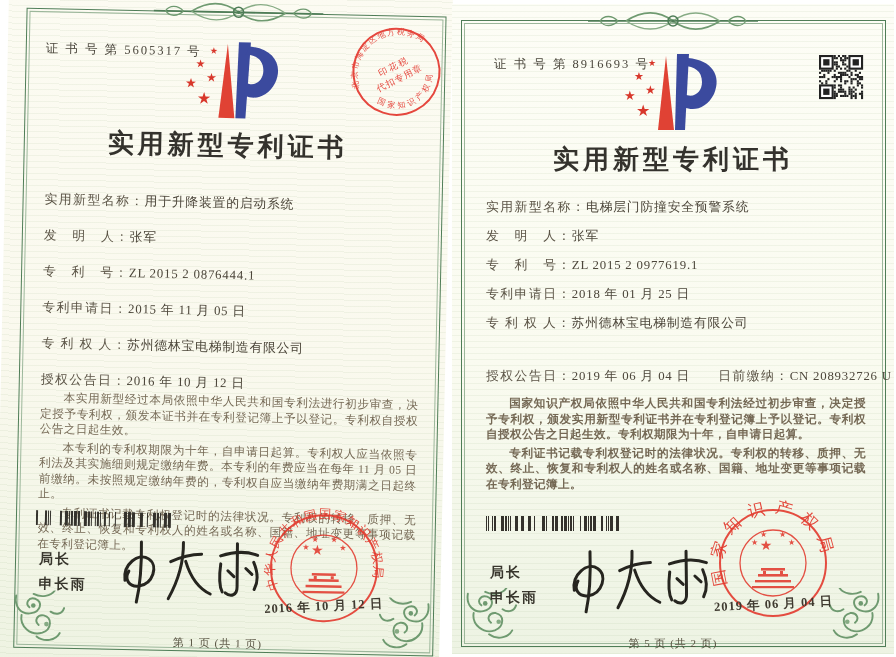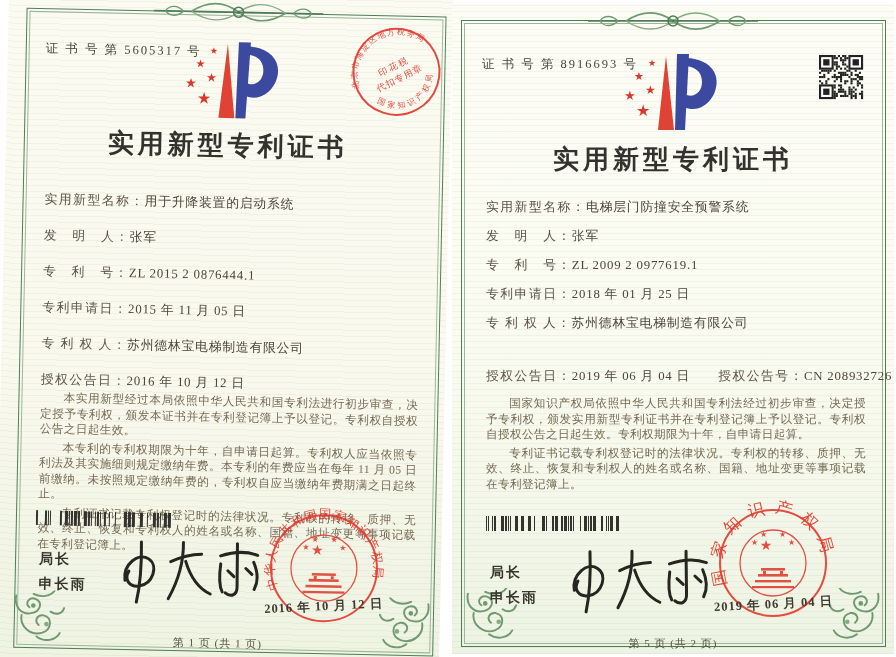--- a/index.html
+++ b/index.html
@@ -229,21 +229,21 @@
     <svg class="ornament" style="left:136px;top:2px;" viewBox="0 0 170 30">
         <use href="#topornament"></use>
       </svg>
     <svg class="corner" style="left:12px;top:584px;" viewBox="0 0 56 56">
         <use href="#flourish" transform="translate(0,56) scale(1,-1)"></use>
       </svg>
     <svg class="corner" style="left:376px;top:584px;" viewBox="0 0 56 56">
         <use href="#flourish" transform="translate(56,56) scale(-1,-1)"></use>
       </svg>
 
-    <div class="cert-no" style="left:30px;top:52px;">证 书 号 第 8916693 号</div>
+    <div class="cert-no" style="left:42px;top:52px;">证 书 号 第 8916693 号</div>
 
     <svg class="logo" style="left:162px;top:46px;" width="110" height="86" viewBox="0 0 110 86">
         <use href="#sipologo"></use>
       </svg>
 
     <svg class="qr" style="left:366px;top:50px;" width="46" height="46">
         <rect x="15.7" y="1.0" width="2.1" height="2.1" fill="#222"></rect>
         <rect x="19.9" y="1.0" width="2.1" height="2.1" fill="#222"></rect>
         <rect x="24.1" y="1.0" width="2.1" height="2.1" fill="#222"></rect>
         <rect x="26.2" y="1.0" width="2.1" height="2.1" fill="#222"></rect>
@@ -390,30 +390,30 @@
           <rect x="3.1" y="32.5" width="10.5" height="10.5" fill="#fff"></rect>
           <rect x="5.2" y="34.6" width="6.300000000000001" height="6.300000000000001" fill="#222"></rect>
         </g>
       </svg>
 
     <div class="title" style="top:138px;">实用新型专利证书</div>
 
     <div class="rows" style="left:34px;top:193px;">
       <div class="row rowR"><span class="flabel">实用新型名称：</span><span class="fvalue">电梯层门防撞安全预警系统</span></div>
       <div class="row rowR"><span class="flabel">发　明　人：</span><span class="fvalue">张军</span></div>
-      <div class="row rowR"><span class="flabel">专　利　号：</span><span class="fvalue">ZL 2009 2 0977619.1</span></div>
+      <div class="row rowR"><span class="flabel">专　利　号：</span><span class="fvalue">ZL 2015 2 0977619.1</span></div>
       <div class="row rowR"><span class="flabel">专利申请日：</span><span class="fvalue">2018 年 01 月 25 日</span></div>
       <div class="row rowR"><span class="flabel">专 利 权 人：</span><span class="fvalue">苏州德林宝电梯制造有限公司</span></div>
     </div>
 
     <div class="augrow" style="left:34px;top:362px;">
-      <span class="flabel">授权公告日：</span><span class="fvalue">2019 年 06 月 04 日</span><span class="gap28"></span><span class="flabel">授权公告号：</span><span class="fvalue">CN 208932726 U</span>
-    </div>
-
-    <div class="paras" style="left:34px;top:392px;width:380px;">
+      <span class="flabel">授权公告日：</span><span class="fvalue">2019 年 06 月 04 日</span><span class="gap28"></span><span class="flabel">日前缴纳：</span><span class="fvalue">CN 208932726 U</span>
+    </div>
+
+    <div class="paras" style="left:34px;top:392px;width:380px;font-weight:bold;">
       <p>国家知识产权局依照中华人民共和国专利法经过初步审查，决定授予专利权，颁发实用新型专利证书并在专利登记簿上予以登记。专利权自授权公告之日起生效。专利权期限为十年，自申请日起算。</p>
       <p>专利证书记载专利权登记时的法律状况。专利权的转移、质押、无效、终止、恢复和专利权人的姓名或名称、国籍、地址变更等事项记载在专利登记簿上。</p>
     </div>
 
     <svg class="barcode" style="left:32px;top:512px;" width="136" height="15">
         <rect x="2" y="0" width="1" height="15" fill="#34322c"></rect>
         <rect x="4" y="0" width="1" height="15" fill="#34322c"></rect>
         <rect x="8" y="0" width="1" height="15" fill="#34322c"></rect>
         <rect x="10" y="0" width="2" height="15" fill="#34322c"></rect>
         <rect x="17" y="0" width="3" height="15" fill="#34322c"></rect>

